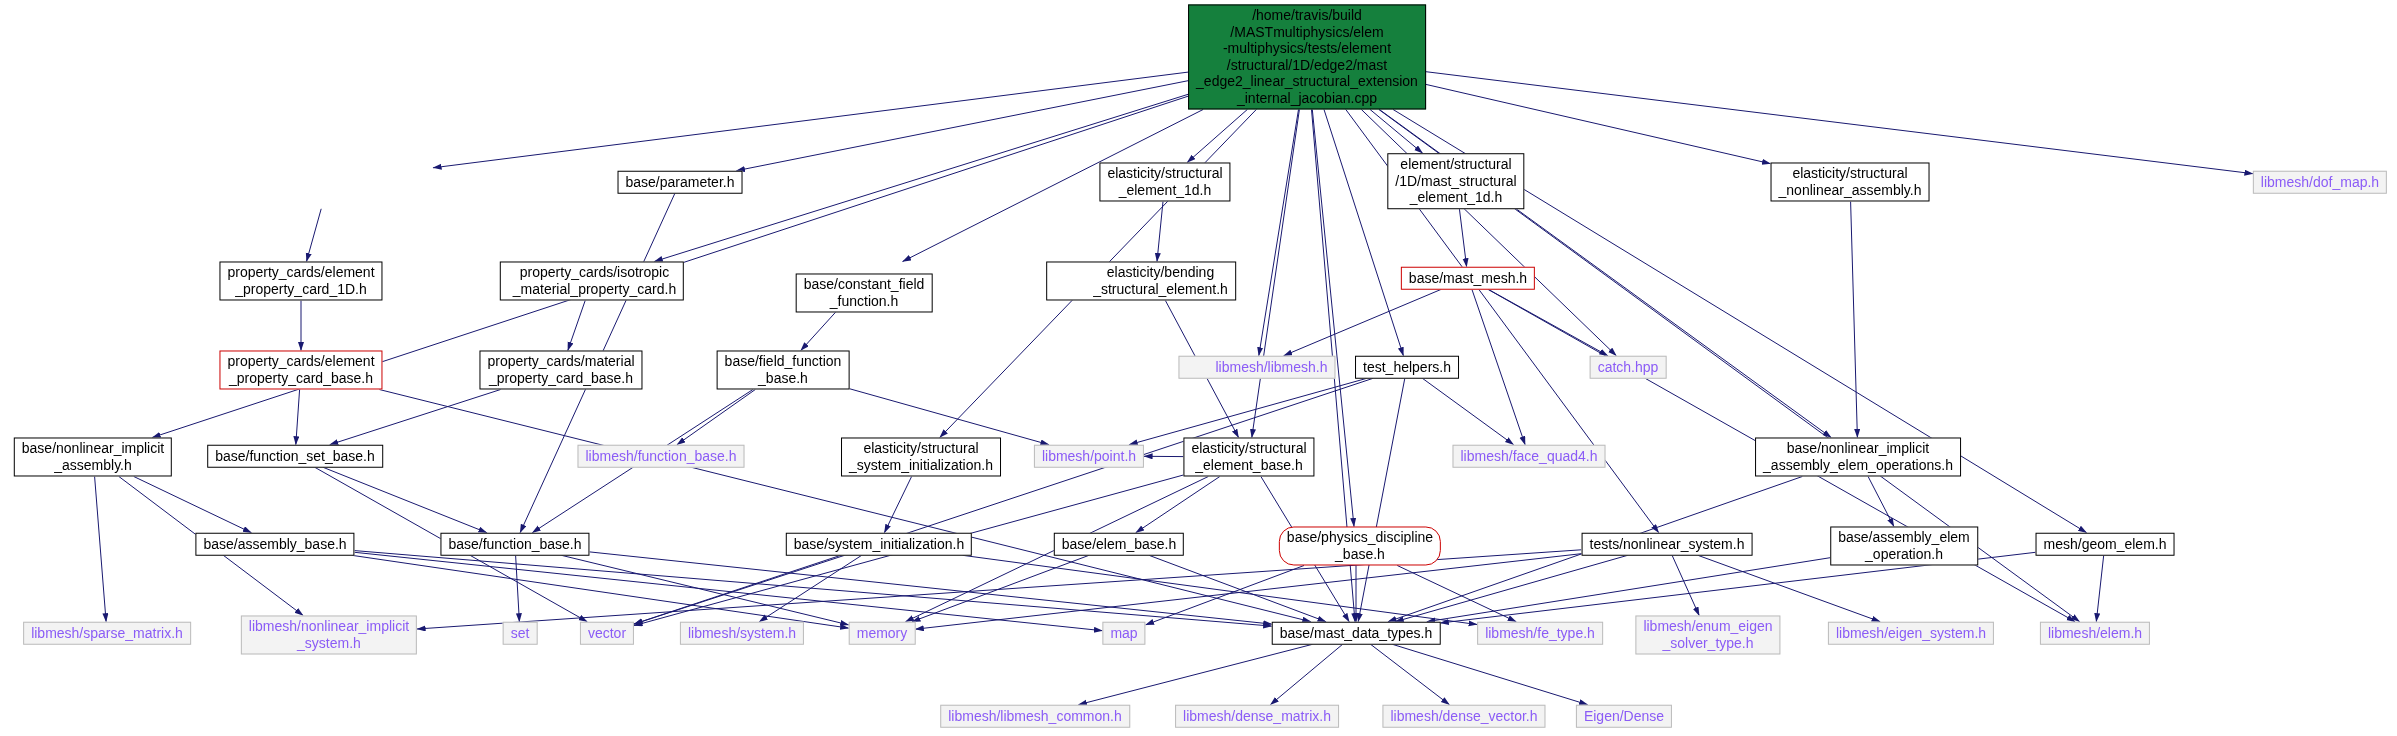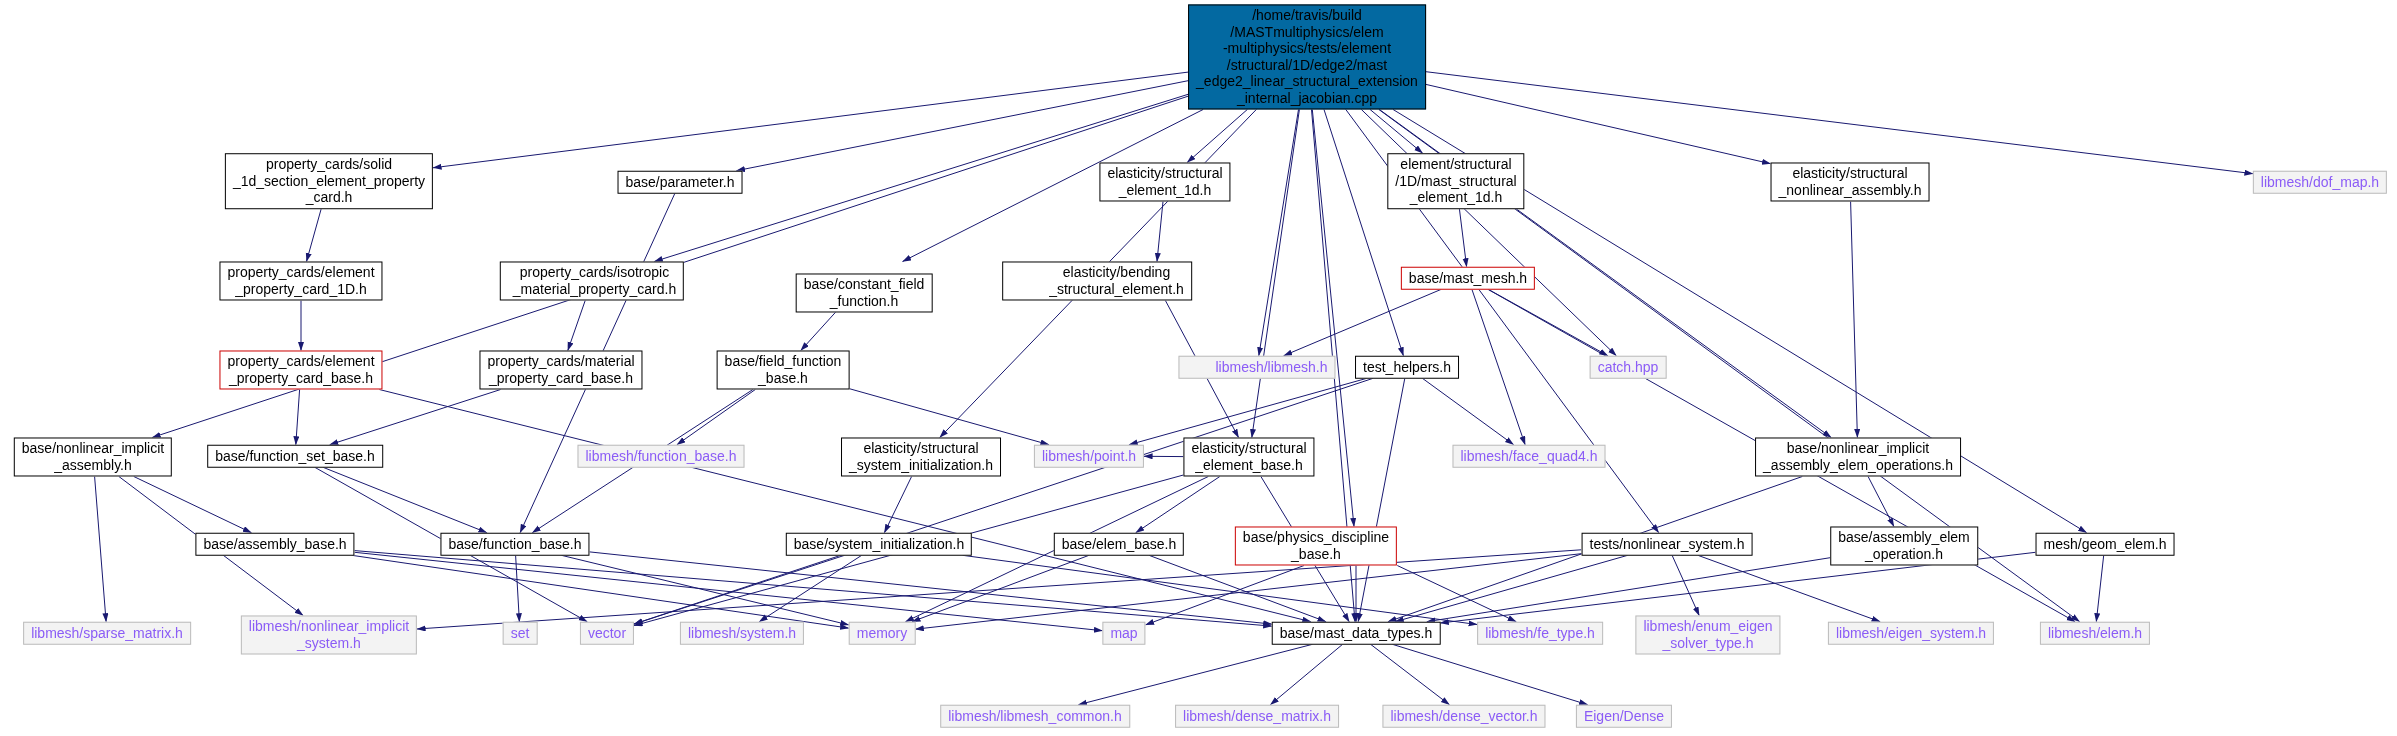--- a/index.html
+++ b/index.html
@@ -18,21 +18,21 @@
     border:1px solid #000000;
     padding:2px 7px;
     text-align:center;
     font-size:14px;
     line-height:1.18;
     color:#000000;
     white-space:nowrap;
     z-index:2;
   }
   .node .line{display:block;}
-  .node.main{background:#0369a1;}
+  .node.main{background:#15803d;}
   .node.red{border-color:#cc0000;}
   .node.gray{background:#f3f3f3;border-color:#bbbbbb;color:#8b5cf6;}
   path.edge{fill:none;stroke-width:1px;}
 </style>
 </head>
 <body>
 
 <div id="canvas">
   <svg id="edge-layer" width="2397" height="736" viewBox="0 0 2397 736">
     <defs>
@@ -124,25 +124,20 @@
       <path class="edge" d="M 1392.4,644.3 L 1587.6,704.7" stroke="#191970" marker-end="url(#arrowhead)"></path>
     </svg>
 <div class="node main" style="left: 1307px; top: 57px;">
       <span class="line">/home/travis/build</span>
       <span class="line">/MASTmultiphysics/elem</span>
       <span class="line">-multiphysics/tests/element</span>
       <span class="line">/structural/1D/edge2/mast</span>
       <span class="line">_edge2_linear_structural_extension</span>
       <span class="line">_internal_jacobian.cpp</span>
     </div>
-    <div class="node normal" style="left: 329px; top: 181px;">
-      <span class="line">property_cards/solid</span>
-      <span class="line">_1d_section_element_property</span>
-      <span class="line">_card.h</span>
-    </div>
     <div class="node normal" style="left: 680px; top: 182px;">
       <span class="line">base/parameter.h</span>
     </div>
     <div class="node normal" style="left: 1165px; top: 182px;">
       <span class="line">elasticity/structural</span>
       <span class="line">_element_1d.h</span>
     </div>
     <div class="node normal" style="left: 1456px; top: 181px;">
       <span class="line">element/structural</span>
       <span class="line">/1D/mast_structural</span>
@@ -160,21 +155,21 @@
       <span class="line">_property_card_1D.h</span>
     </div>
     <div class="node normal" style="left: 592px; top: 281px; padding-left: 12px;">
       <span class="line">property_cards/isotropic</span>
       <span class="line">_material_property_card.h</span>
     </div>
     <div class="node normal" style="left: 864px; top: 293px;">
       <span class="line">base/constant_field</span>
       <span class="line">_function.h</span>
     </div>
-    <div class="node normal" style="left: 1097px; top: 281px; padding-left: 46px;">
+    <div class="node normal" style="left: 1141px; top: 281px; padding-left: 46px;">
       <span class="line">elasticity/bending</span>
       <span class="line">_structural_element.h</span>
     </div>
     <div class="node red" style="left: 1468px; top: 278px;">
       <span class="line">base/mast_mesh.h</span>
     </div>
     <div class="node red" style="left: 301px; top: 370px;">
       <span class="line">property_cards/element</span>
       <span class="line">_property_card_base.h</span>
     </div>
@@ -228,21 +223,21 @@
     </div>
     <div class="node normal" style="left: 515px; top: 544px;">
       <span class="line">base/function_base.h</span>
     </div>
     <div class="node normal" style="left: 879px; top: 544px;">
       <span class="line">base/system_initialization.h</span>
     </div>
     <div class="node normal" style="left: 1119px; top: 544px;">
       <span class="line">base/elem_base.h</span>
     </div>
-    <div class="node red" style="left: 1316px; top: 546px;">
+    <div class="node red" style="left: 1360px; top: 546px; border-radius: 15px;">
       <span class="line">base/physics_discipline</span>
       <span class="line">_base.h</span>
     </div>
     <div class="node normal" style="left: 1667px; top: 544px;">
       <span class="line">tests/nonlinear_system.h</span>
     </div>
     <div class="node normal" style="left: 1904px; top: 546px;">
       <span class="line">base/assembly_elem</span>
       <span class="line">_operation.h</span>
     </div>

